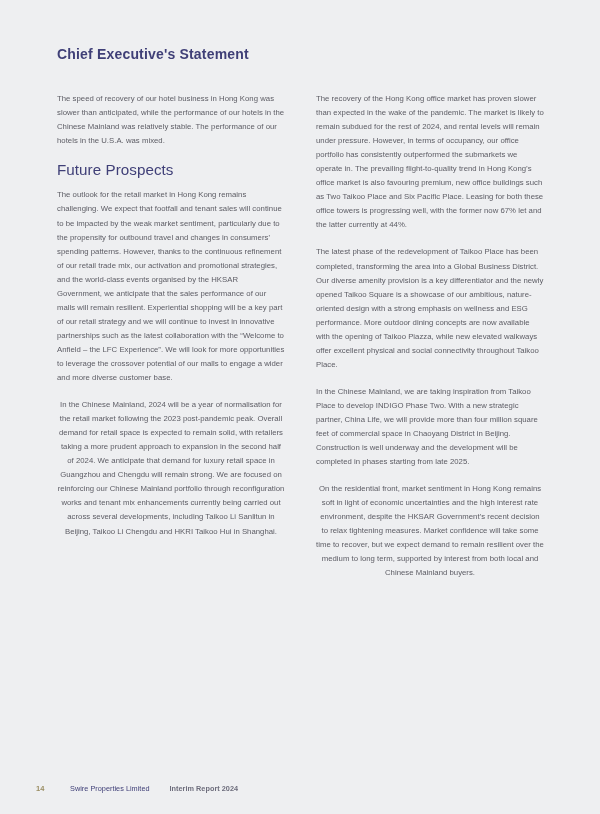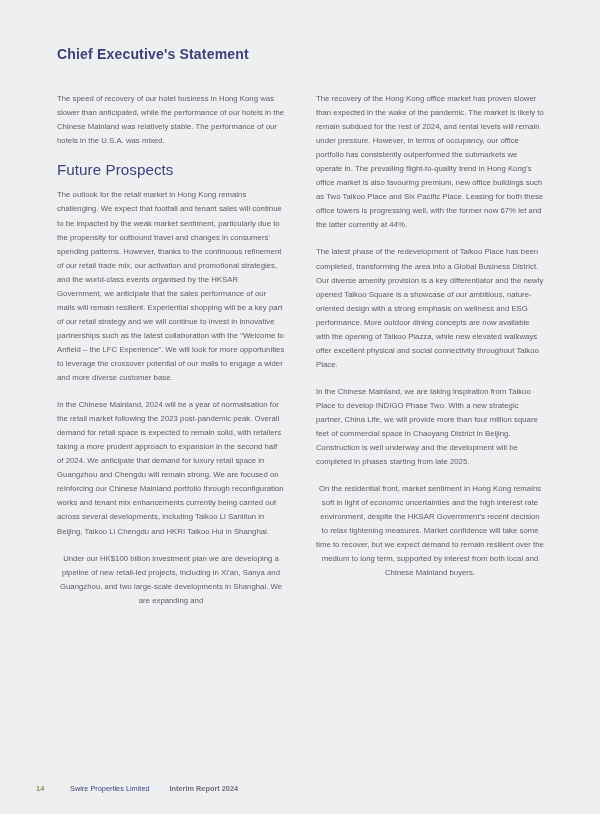--- a/index.html
+++ b/index.html
@@ -122,21 +122,20 @@
     <div class="column">
 
       <p class="body-text">The speed of recovery of our hotel business in Hong Kong was slower than anticipated, while the performance of our hotels in the Chinese Mainland was relatively stable. The performance of our hotels in the U.S.A. was mixed.</p>
 
       <h2 class="section-heading">Future Prospects</h2>
 
       <p class="body-text">The outlook for the retail market in Hong Kong remains challenging. We expect that footfall and tenant sales will continue to be impacted by the weak market sentiment, particularly due to the propensity for outbound travel and changes in consumers' spending patterns. However, thanks to the continuous refinement of our retail trade mix, our activation and promotional strategies, and the world-class events organised by the HKSAR Government, we anticipate that the sales performance of our malls will remain resilient. Experiential shopping will be a key part of our retail strategy and we will continue to invest in innovative partnerships such as the latest collaboration with the “Welcome to Anfield – the LFC Experience”. We will look for more opportunities to leverage the crossover potential of our malls to engage a wider and more diverse customer base.</p>
 
       <p class="body-text">In the Chinese Mainland, 2024 will be a year of normalisation for the retail market following the 2023 post-pandemic peak. Overall demand for retail space is expected to remain solid, with retailers taking a more prudent approach to expansion in the second half of 2024. We anticipate that demand for luxury retail space in Guangzhou and Chengdu will remain strong. We are focused on reinforcing our Chinese Mainland portfolio through reconfiguration works and tenant mix enhancements currently being carried out across several developments, including Taikoo Li Sanlitun in Beijing, Taikoo Li Chengdu and HKRI Taikoo Hui in Shanghai.</p>
 
-      <p class="body-text">Under our HK$100 billion investment plan we are developing a pipeline of new retail-led projects, including in Xi’an, Sanya and Guangzhou, and two large-scale developments in Shanghai. We are expanding and</p>
 
     </div>
 
     <div class="column">
 
 
       <p class="body-text">The recovery of the Hong Kong office market has proven slower than expected in the wake of the pandemic. The market is likely to remain subdued for the rest of 2024, and rental levels will remain under pressure. However, in terms of occupancy, our office portfolio has consistently outperformed the submarkets we operate in. The prevailing flight-to-quality trend in Hong Kong’s office market is also favouring premium, new office buildings such as Two Taikoo Place and Six Pacific Place. Leasing for both these office towers is progressing well, with the former now 67% let and the latter currently at 44%.</p>
 
       <p class="body-text">The latest phase of the redevelopment of Taikoo Place has been completed, transforming the area into a Global Business District. Our diverse amenity provision is a key differentiator and the newly opened Taikoo Square is a showcase of our ambitious, nature-oriented design with a strong emphasis on wellness and ESG performance. More outdoor dining concepts are now available with the opening of Taikoo Piazza, while new elevated walkways offer excellent physical and social connectivity throughout Taikoo Place.</p>
 

